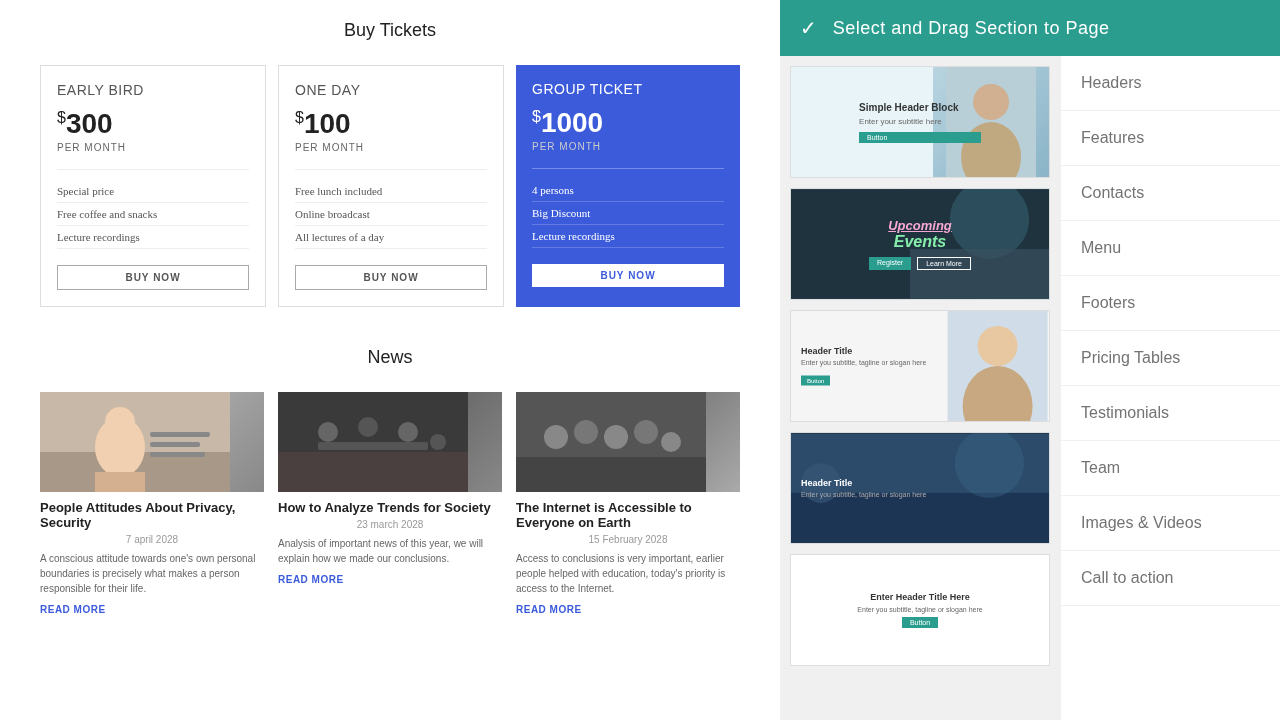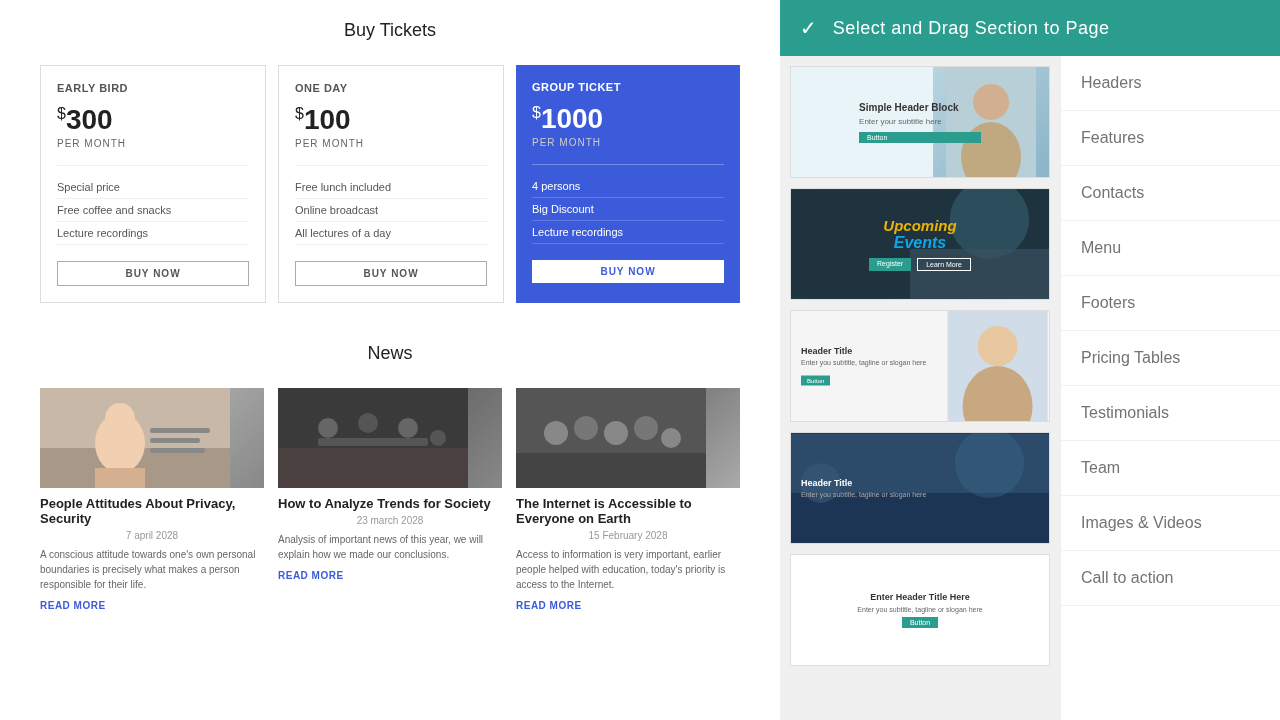--- a/index.html
+++ b/index.html
@@ -34,22 +34,22 @@
       flex: 1;
       padding: 16px;
       background: #fff;
     }
     .pricing-card.featured {
       background: #3b5bdb;
       color: #fff;
       border: none;
     }
     .pricing-card .plan-label {
-      font-size: 11px;
-      font-weight: 700;
+      font-size: 14px;
+      font-weight: 400;
       color: #555;
       letter-spacing: 0.5px;
       margin-bottom: 10px;
     }
     .pricing-card.featured .plan-label {
       color: #fff;
     }
     .pricing-card .price {
       font-size: 28px;
       font-weight: 700;
@@ -69,20 +69,21 @@
     }
     .pricing-card.featured .per-month { color: #ccc; }
     .pricing-card hr { border: none; border-top: 1px solid #eee; margin-bottom: 10px; }
     .pricing-card.featured hr { border-top: 1px solid rgba(255,255,255,0.3); }
     .pricing-card .feature-list { list-style: none; margin-bottom: 16px; }
     .pricing-card .feature-list li {
       font-size: 11px;
       color: #555;
       padding: 5px 0;
       border-bottom: 1px solid #eee;
+      font-family: Liberation Serif, serif;
     }
     .pricing-card.featured .feature-list li {
       color: #fff;
       border-bottom: 1px solid rgba(255,255,255,0.2);
     }
     .pricing-card .buy-btn {
       display: block;
       text-align: center;
       border: 1px solid #aaa;
       padding: 6px 12px;
@@ -318,21 +319,21 @@
     <rect width="190" height="100" fill="#555"></rect>
     <circle cx="40" cy="45" r="12" fill="#888"></circle>
     <circle cx="70" cy="40" r="12" fill="#777"></circle>
     <circle cx="100" cy="45" r="12" fill="#888"></circle>
     <circle cx="130" cy="40" r="12" fill="#777"></circle>
     <circle cx="155" cy="50" r="10" fill="#888"></circle>
     <rect x="0" y="65" width="190" height="35" fill="#444"></rect>
   </svg></div>
           <div class="news-card-title">The Internet is Accessible to Everyone on Earth</div>
           <div class="news-card-date">15 February 2028</div>
-          <div class="news-card-desc">Access to information is very important, earlier people helped with education, today's priority is access to the Internet.</div>
+          <div class="news-card-desc">Access to conclusions is very important, earlier people helped with education, today's priority is access to the Internet.</div>
           <div class="read-more">READ MORE</div>
         </div>
       </div>
   </div>
 
 </div>
 
 <div class="right-panel">
 
   <div class="top-bar">
@@ -363,22 +364,22 @@
           <div class="thumb-img" style="position:relative;overflow:hidden;background:#2c3e50">
     <div class="thumb2-bg">
       <svg width="100%" height="100%" viewBox="0 0 260 110" xmlns="http://www.w3.org/2000/svg">
         <rect width="260" height="110" fill="#2c4a5a"></rect>
         <rect x="0" y="0" width="260" height="110" fill="rgba(0,0,0,0.3)"></rect>
         <circle cx="200" cy="30" r="40" fill="#3a6a7a" opacity="0.5"></circle>
         <rect x="120" y="60" width="140" height="50" fill="#3a5060" opacity="0.7"></rect>
       </svg>
     </div>
     <div style="position:absolute;inset:0;display:flex;flex-direction:column;align-items:center;justify-content:center;">
-      <div style="color:#eab308;font-size:15px;font-weight:700;font-style:italic;">Upcoming</div>
-      <div style="color:#0ea5e9;font-size:16px;font-weight:700;font-style:italic;">Events</div>
+      <div style="color:#f9a8d4;font-size:13px;font-weight:700;font-style:italic;text-decoration:underline;">Upcoming</div>
+      <div style="color:#86efac;font-size:16px;font-weight:700;font-style:italic;">Events</div>
       <div style="display:flex;gap:6px;margin-top:6px;">
         <div style="background:#2a9d8f;color:#fff;font-size:7px;padding:2px 8px;cursor:pointer">Register</div>
         <div style="border:1px solid #fff;color:#fff;font-size:7px;padding:2px 8px;cursor:pointer">Learn More</div>
       </div>
     </div>
   </div>
         </div>
         <div class="thumb-item">
           <div class="thumb-img" style="position:relative;background:#f5f5f5;overflow:hidden">
     <div style="position:absolute;left:10px;top:50%;transform:translateY(-50%);z-index:1;width:55%">

